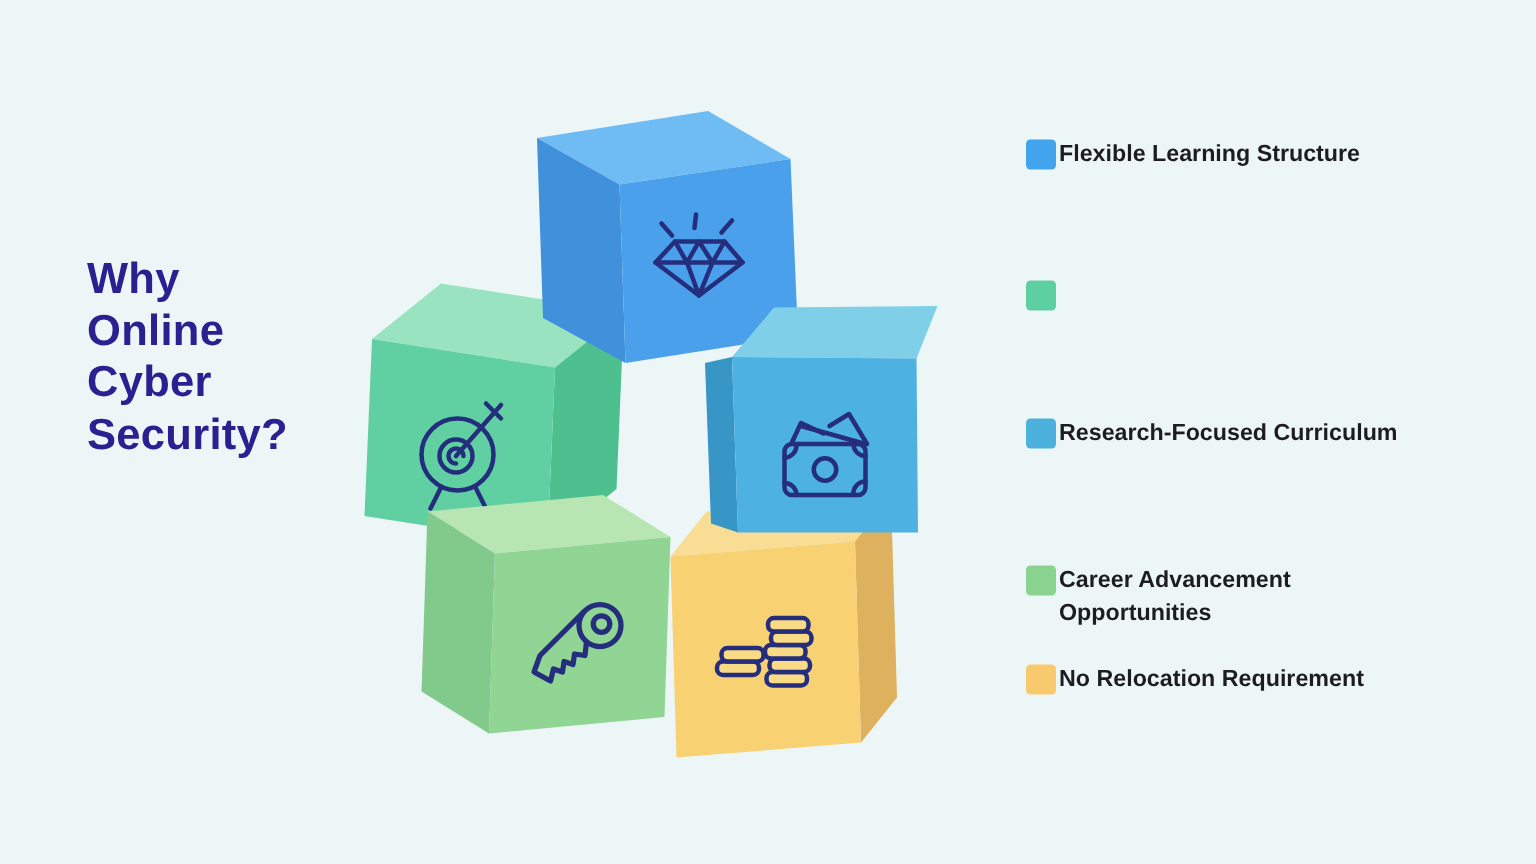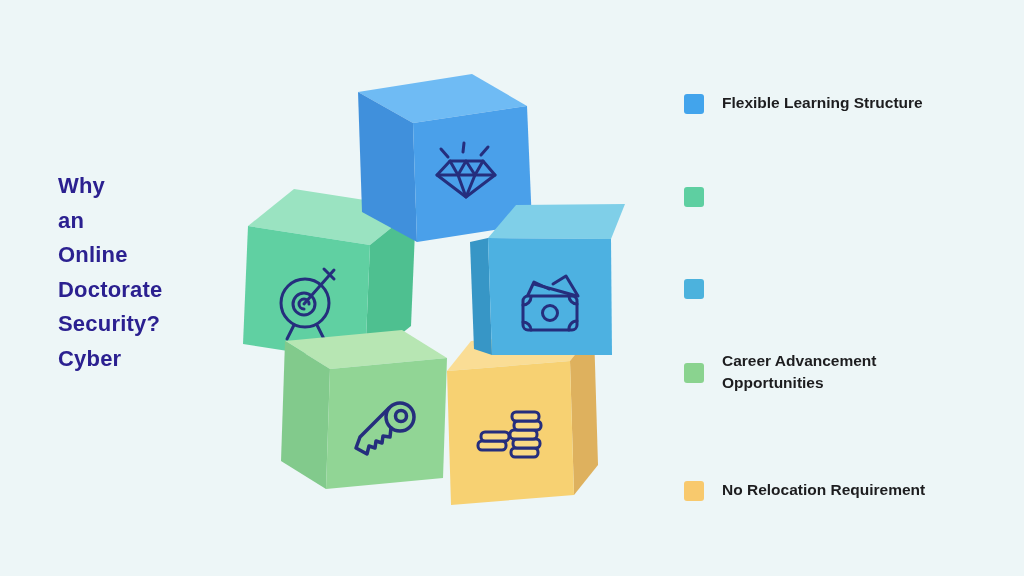--- a/index.html
+++ b/index.html
@@ -2,43 +2,41 @@
 <html><head>
 <meta charset="utf-8">
 <style>
   html,body{margin:0;padding:0;background:#dfe7ea;}
   .canvas{
     position:relative;width:1024px;height:576px;overflow:hidden;
     font-family:"Liberation Sans",sans-serif;
   }
   .title{
     position:absolute;left:58px;top:169px;margin:0;
-    font-size:22px;line-height:34.5px;font-weight:bold;letter-spacing:.2px;
+    font-size:29px;line-height:34.5px;font-weight:bold;letter-spacing:.2px;
   }
   .blocks-svg{position:absolute;left:0;top:0;}
   .legend{position:absolute;left:684px;top:0;width:300px;}
-  .legend-item{position:absolute;left:0;display:flex;align-items:center;gap:18px;}
-  .li-0{top:92px}.li-1{top:186px}.li-2{top:278px}.li-3{top:350px}.li-4{top:479px}
+  .legend-item{position:absolute;left:0;display:flex;align-items:flex-start;gap:2px;}
+  .li-0{top:92px}.li-1{top:186px}.li-2{top:278px}.li-3{top:376px}.li-4{top:442px}
   .swatch{width:20px;height:20px;border-radius:3px;flex:0 0 20px;margin-top:1px;}
   .legend-label{
     font-size:15.5px;font-weight:bold;color:#1d1d1f;line-height:22px;max-width:246px;
   }
 </style>
 </head>
 <body>
 
 <div class="canvas" style="background: rgb(237, 246, 247);">
 
   <h1 class="title" style="color: rgb(43, 32, 144);">
     <div>Why</div>
-    <div>an</div>
     <div>Online</div>
-    <div>Doctorate</div>
+    <div>Cyber</div>
     <div>Security?</div>
-    <div>Cyber</div>
   </h1>
 
   <svg id="blocks-svg" class="blocks-svg" width="1024" height="576" viewBox="0 0 1024 576" xmlns="http://www.w3.org/2000/svg">
   <g>
     <polygon points="248,226 294,189 416,208 370,245" fill="#9ae3c1"></polygon>
     <polygon points="370,245 416,208 411,326 365,363" fill="#4ec090"></polygon>
     <polygon points="248,226 370,245 365,363 243,344" fill="#60d0a2"></polygon>
 
     <g fill="none" stroke="#252e7d" stroke-width="3" stroke-linecap="round">
       <circle cx="305" cy="303" r="24"></circle>
@@ -106,20 +104,21 @@
   <div class="legend">
     <div class="legend-item li-0">
       <span class="swatch" style="background: rgb(66, 164, 236);"></span>
       <span class="legend-label">Flexible Learning Structure</span>
     </div>
     <div class="legend-item li-1">
       <span class="swatch" style="background: rgb(94, 207, 161);"></span>
     </div>
     <div class="legend-item li-2">
       <span class="swatch" style="background: rgb(76, 178, 221);"></span>
+      <span class="legend-label">Research-Focused Curriculum</span>
     </div>
     <div class="legend-item li-3">
       <span class="swatch" style="background: rgb(138, 211, 143);"></span>
       <span class="legend-label">Career Advancement Opportunities</span>
     </div>
     <div class="legend-item li-4">
       <span class="swatch" style="background: rgb(248, 201, 109);"></span>
       <span class="legend-label">No Relocation Requirement</span>
     </div>
   </div>

